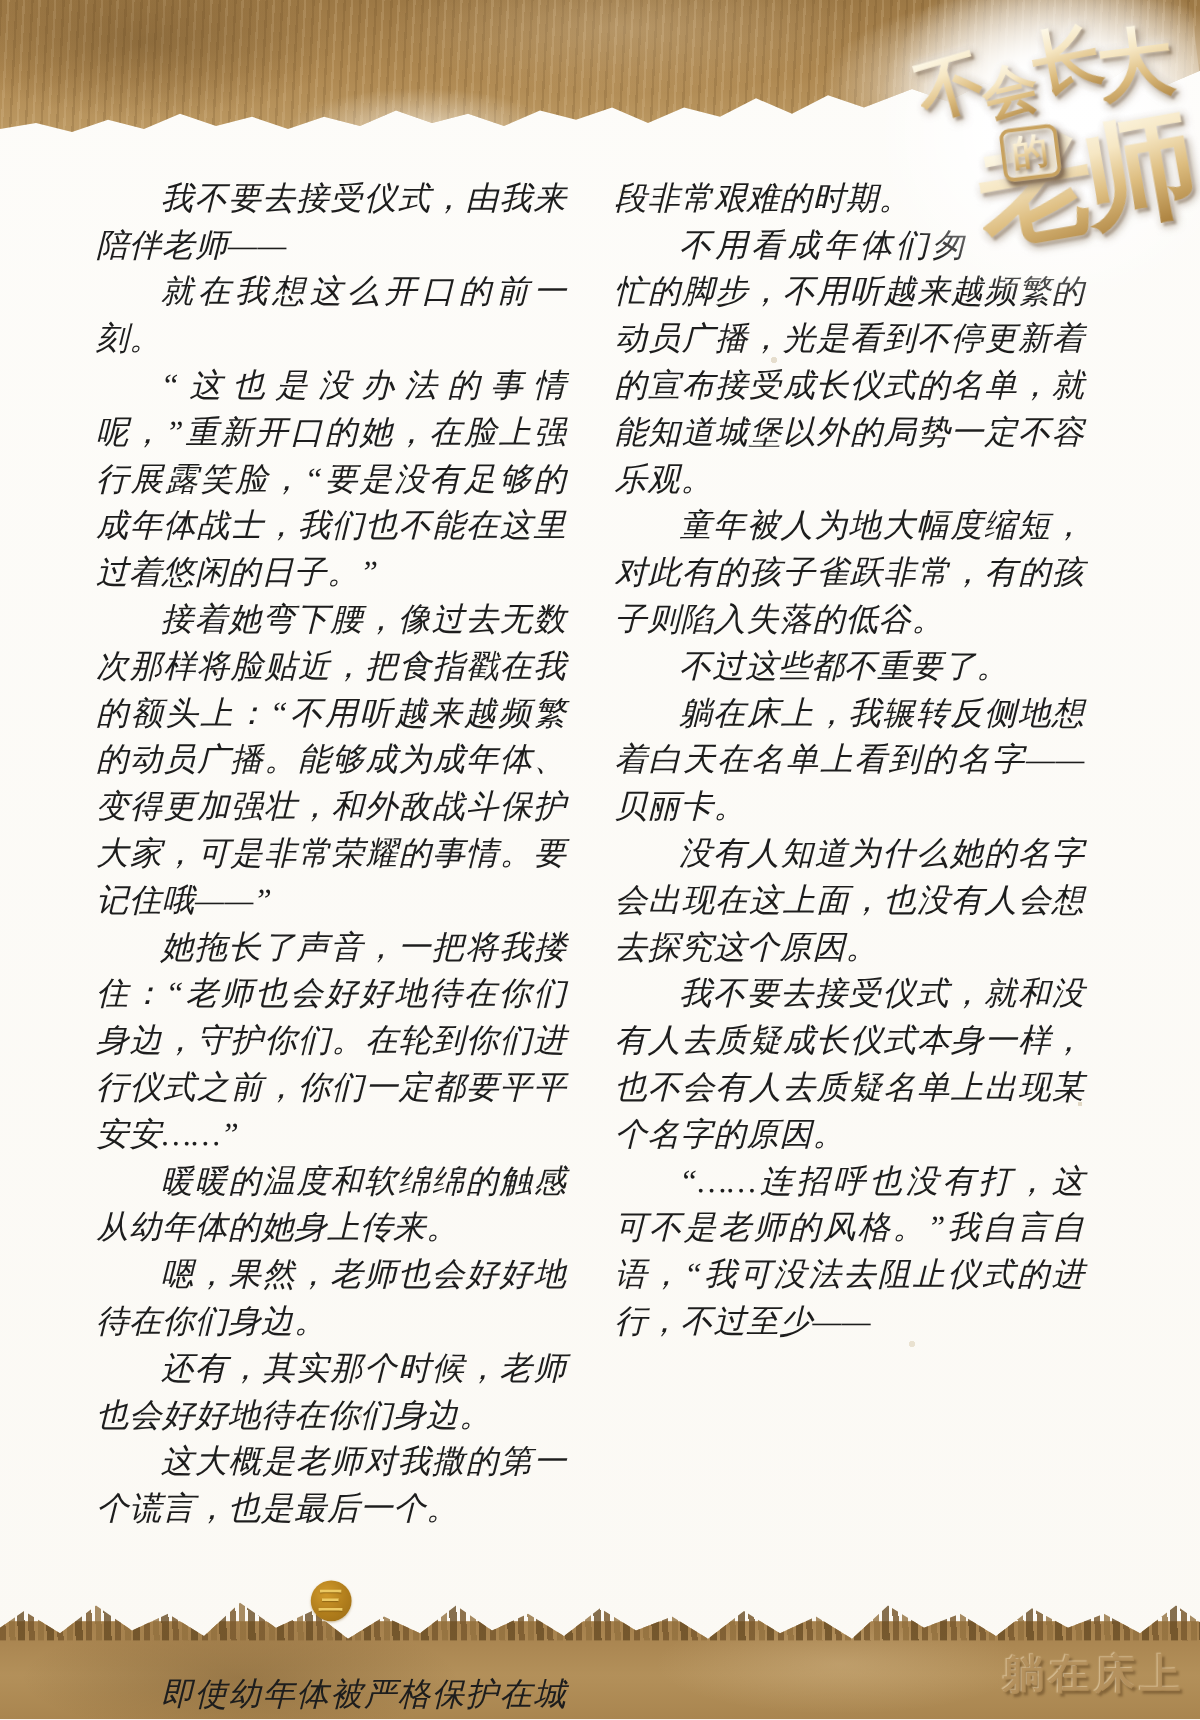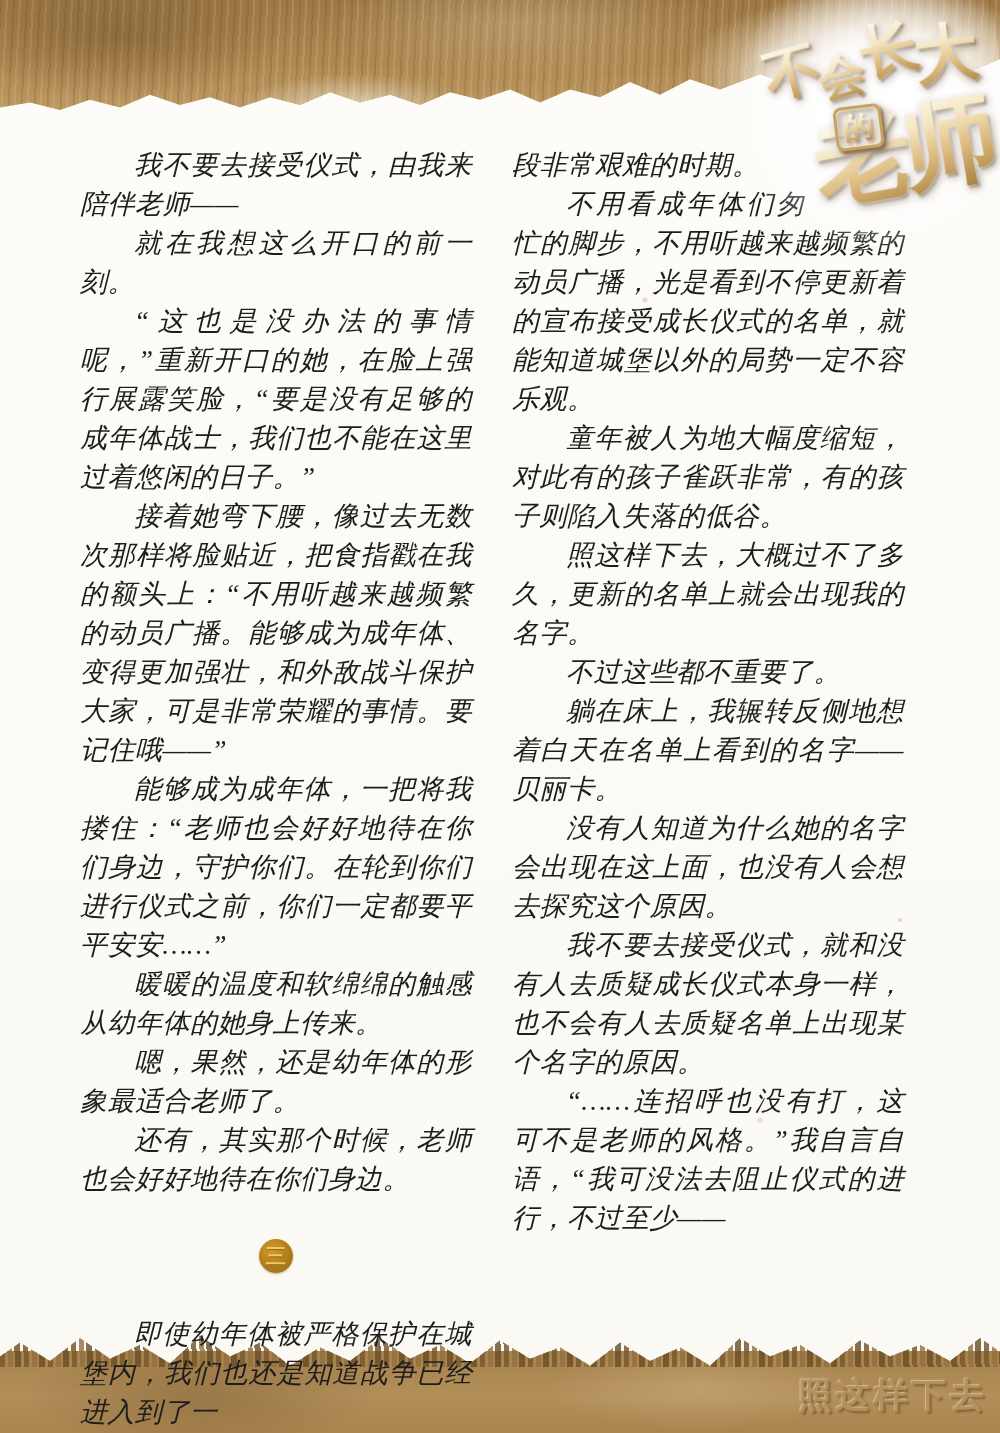--- a/index.html
+++ b/index.html
@@ -111,55 +111,55 @@
   }
 </style>
 </head>
 <body>
 
 <div class="page">
 
   <div class="band-top"></div>
 
   <div class="band-bottom">
-    <div class="watermark">照这样下去</div>
+    <div class="watermark">躺在床上</div>
   </div>
 
   <div class="logo">
     <div class="lg-row1">
       <span class="g c0">不</span>
       <span class="g c1">会</span>
       <span class="g c2">长</span>
       <span class="g c3">大</span>
     </div>
     <span class="g lg-de">的</span>
     <div class="g lg-row2">老师</div>
   </div>
 
   <div class="col col-left">
     <p class="para">我不要去接受仪式，由我来陪伴老师——</p>
     <p class="para">就在我想这么开口的前一刻。</p>
     <p class="para">“这也是没办法的事情呢，”重新开口的她，在脸上强行展露笑脸，“要是没有足够的成年体战士，我们也不能在这里过着悠闲的日子。”</p>
     <p class="para">接着她弯下腰，像过去无数次那样将脸贴近，把食指戳在我的额头上：“不用听越来越频繁的动员广播。能够成为成年体、变得更加强壮，和外敌战斗保护大家，可是非常荣耀的事情。要记住哦——”</p>
-    <p class="para">能够成为成年体，一把将我搂住：“老师也会好好地待在你们身边，守护你们。在轮到你们进行仪式之前，你们一定都要平平安安……”</p>
+    <p class="para">她拖长了声音，一把将我搂住：“老师也会好好地待在你们身边，守护你们。在轮到你们进行仪式之前，你们一定都要平平安安……”</p>
     <p class="para">暖暖的温度和软绵绵的触感从幼年体的她身上传来。</p>
-    <p class="para">嗯，果然，还是幼年体的形象最适合老师了。</p>
+    <p class="para">嗯，果然，老师也会好好地待在你们身边。</p>
     <p class="para">还有，其实那个时候，老师也会好好地待在你们身边。</p>
+    <p class="para">这大概是老师对我撒的第一个谎言，也是最后一个。</p>
     <div class="divider">
       <span>三</span>
     </div>
     <p class="para">即使幼年体被严格保护在城堡内，我们也还是知道战争已经进入到了一</p>
   </div>
 
   <div class="col col-right">
     <div class="logo-spacer"></div>
     <p class="para cont">段非常艰难的时期。</p>
     <p class="para">不用看成年体们匆忙的脚步，不用听越来越频繁的动员广播，光是看到不停更新着的宣布接受成长仪式的名单，就能知道城堡以外的局势一定不容乐观。</p>
     <p class="para">童年被人为地大幅度缩短，对此有的孩子雀跃非常，有的孩子则陷入失落的低谷。</p>
-    <p class="para">照这样下去，大概过不了多久，更新的名单上就会出现我的名字。</p>
     <p class="para">不过这些都不重要了。</p>
     <p class="para">躺在床上，我辗转反侧地想着白天在名单上看到的名字——贝丽卡。</p>
     <p class="para">没有人知道为什么她的名字会出现在这上面，也没有人会想去探究这个原因。</p>
     <p class="para">我不要去接受仪式，就和没有人去质疑成长仪式本身一样，也不会有人去质疑名单上出现某个名字的原因。</p>
     <p class="para">“……连招呼也没有打，这可不是老师的风格。”我自言自语，“我可没法去阻止仪式的进行，不过至少——</p>
   </div>
 
 </div>
 
 </body></html>

